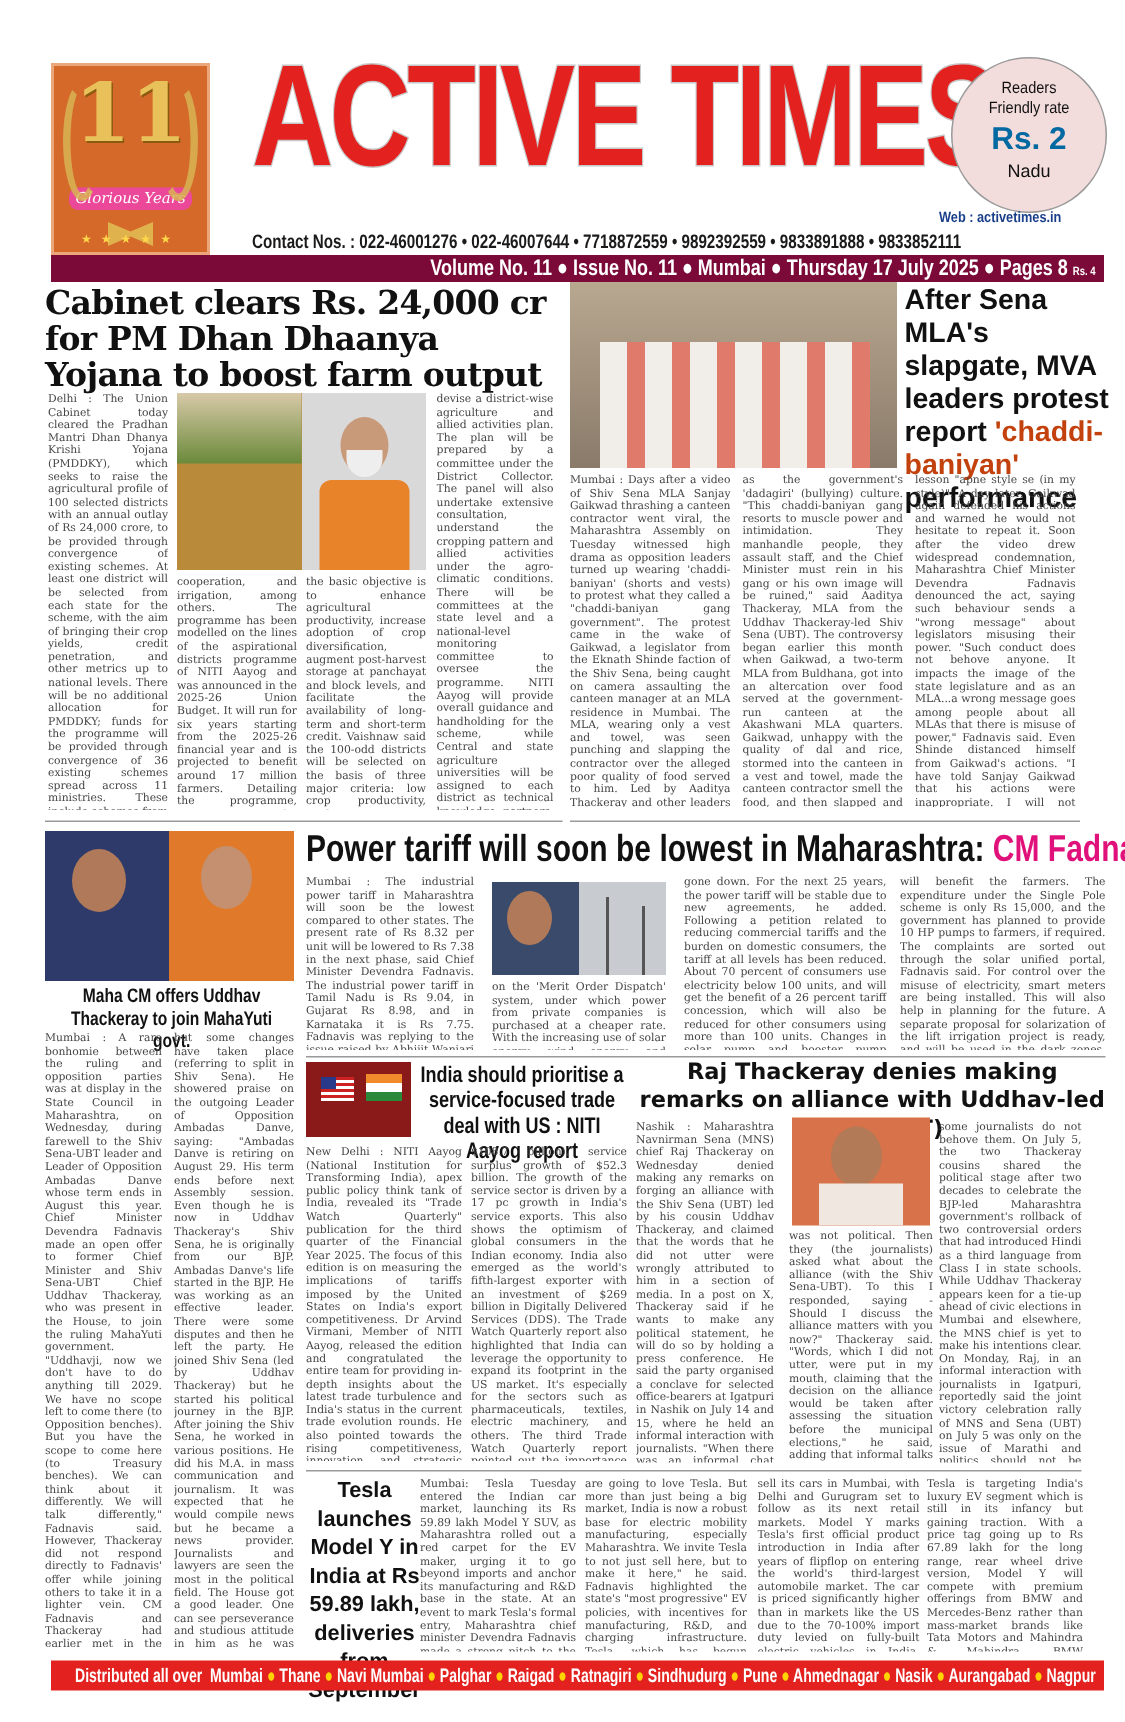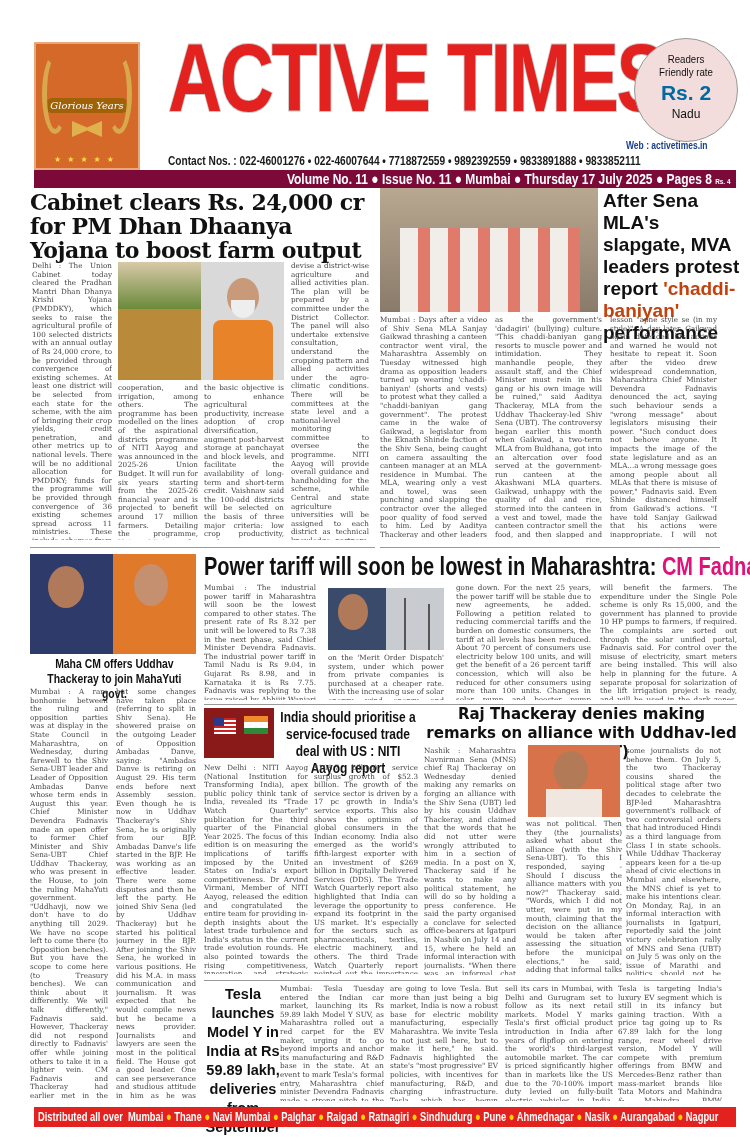--- a/index.html
+++ b/index.html
@@ -1,51 +1,52 @@
 <!DOCTYPE html>
 <html><head>
 <meta charset="utf-8">
 <style>
 *{box-sizing:border-box;margin:0;padding:0}
 html,body{width:750px;height:1148px;background:#fff;overflow:hidden}
 body{position:relative;font-family:"DejaVu Serif",serif;color:#333}
 .abs{position:absolute}
 .logo-box{left:34px;top:42px;width:106px;height:128px;background:#d4692a;border:2px solid #e9a77a;display:flex;flex-direction:column;align-items:center;justify-content:center;overflow:hidden}
 .logo-num{font-family:"DejaVu Serif",serif;font-weight:bold;font-size:54px;color:#e8c15a;line-height:1;text-shadow:1px 1px 0 #8a5a10}
-.logo-sub{font-family:"DejaVu Serif",serif;font-style:italic;font-size:10px;color:#fff;background:#a16207;padding:2px 4px;border-radius:6px;margin-top:23px}
+.logo-sub{font-family:"DejaVu Serif",serif;font-style:italic;font-size:10px;color:#fff;background:#ec4899;padding:2px 4px;border-radius:6px;margin-top:23px}
 .laurel{position:absolute;top:10px;width:26px;height:80px;border:5px solid #d9b354;border-radius:50%;opacity:.85}
 .bow{width:30px;height:16px;background:#e0b24e;margin-top:8px;clip-path:polygon(0 0,50% 40%,100% 0,100% 100%,50% 60%,0 100%)}
 .stars{position:absolute;bottom:4px;left:0;right:0;text-align:center;color:#ffd84a;font-size:8px;letter-spacing:6px}
 .masthead{left:168px;top:28px;width:440px;height:100px;font-family:"Liberation Sans",sans-serif;font-weight:bold;font-size:96px;line-height:100px;color:#e3211f;letter-spacing:-3px;transform:scaleX(.78);transform-origin:left center;white-space:nowrap;-webkit-text-stroke:2px #c8c8c8;paint-order:stroke fill}
 .price{left:634px;top:38px;width:104px;height:104px;border-radius:50%;background:#f3dcdc;border:1px solid #999;text-align:center;font-family:"Liberation Sans",sans-serif;padding-top:14px;color:#111}
 .price .l1,.price .l2{font-size:11px;line-height:13px;transform:scaleX(.88)}
 .price .rs{font-size:21px;font-weight:bold;color:#0369a1;line-height:28px}
 .price .l4{font-size:12px;line-height:14px}
 .web{left:626px;top:140px;font-family:"Liberation Sans",sans-serif;font-size:10px;color:#1a3f8a;font-weight:bold;transform:scaleX(.85);transform-origin:left}
 .contact{left:168px;top:153px;width:580px;font-family:"Liberation Sans",sans-serif;font-weight:bold;font-size:13px;color:#1a1a1a;white-space:nowrap;transform:scaleX(.78);transform-origin:left}
 .volbar{left:34px;top:170px;width:702px;height:18px;background:#7b0a38;color:#fff;font-family:"Liberation Sans",sans-serif;font-weight:bold;font-size:15px;line-height:18px;text-align:right;padding-right:6px;white-space:nowrap}
 .volbar span.t{display:inline-block;transform:scaleX(.8);transform-origin:right}
 .volbar small{font-size:8px}
 .h-serif{font-family:"DejaVu Serif",serif;font-weight:bold;color:#111;letter-spacing:-0.5px}
 .h-cond{font-family:"Liberation Sans",sans-serif;font-weight:bold;color:#111;transform:scaleX(.8);transform-origin:left top;white-space:nowrap}
 .body{font-family:"DejaVu Serif",serif;font-size:7.2px;line-height:8.6px;color:#444;text-align:justify;column-gap:8px;overflow:hidden}
 .photo{overflow:hidden}
 .rule{height:1px;background:#999}
-.footer{left:34px;top:1107px;width:702px;height:20px;background:#e3211f;color:#fff;font-family:"Liberation Sans",sans-serif;font-weight:bold;font-size:13px;line-height:20px;white-space:nowrap;overflow:hidden;padding-left:4px}
+.footer{left:34px;top:1107px;width:702px;height:20px;background:#e3211f;color:#fff;font-family:"Liberation Sans",sans-serif;font-weight:bold;font-size:13px;line-height:20px;white-space:nowrap;overflow:hidden;padding-left:16px}
 .footer .inner{display:inline-block;transform:scaleX(.72);transform-origin:left}
 .dot{color:#ffd400}
 .pink{color:#e0117a}
 .red{color:#c2410c}
 </style>
 </head>
 <body>
 
 <div class="abs logo-box">
   <div class="laurel" style="left:6px;border-right-color:transparent;border-top-color:transparent"></div>
   <div class="laurel" style="right:6px;border-left-color:transparent;border-top-color:transparent"></div>
+  <div class="logo-num">11</div>
   <div class="logo-sub">Glorious Years</div>
   <div class="bow"></div>
   <div class="stars">★★★★★</div>
 </div>
 
 <div class="abs masthead">ACTIVE TIMES</div>
 
 <div class="abs price">
   <div class="l1">Readers</div>
   <div class="l2">Friendly rate</div>

